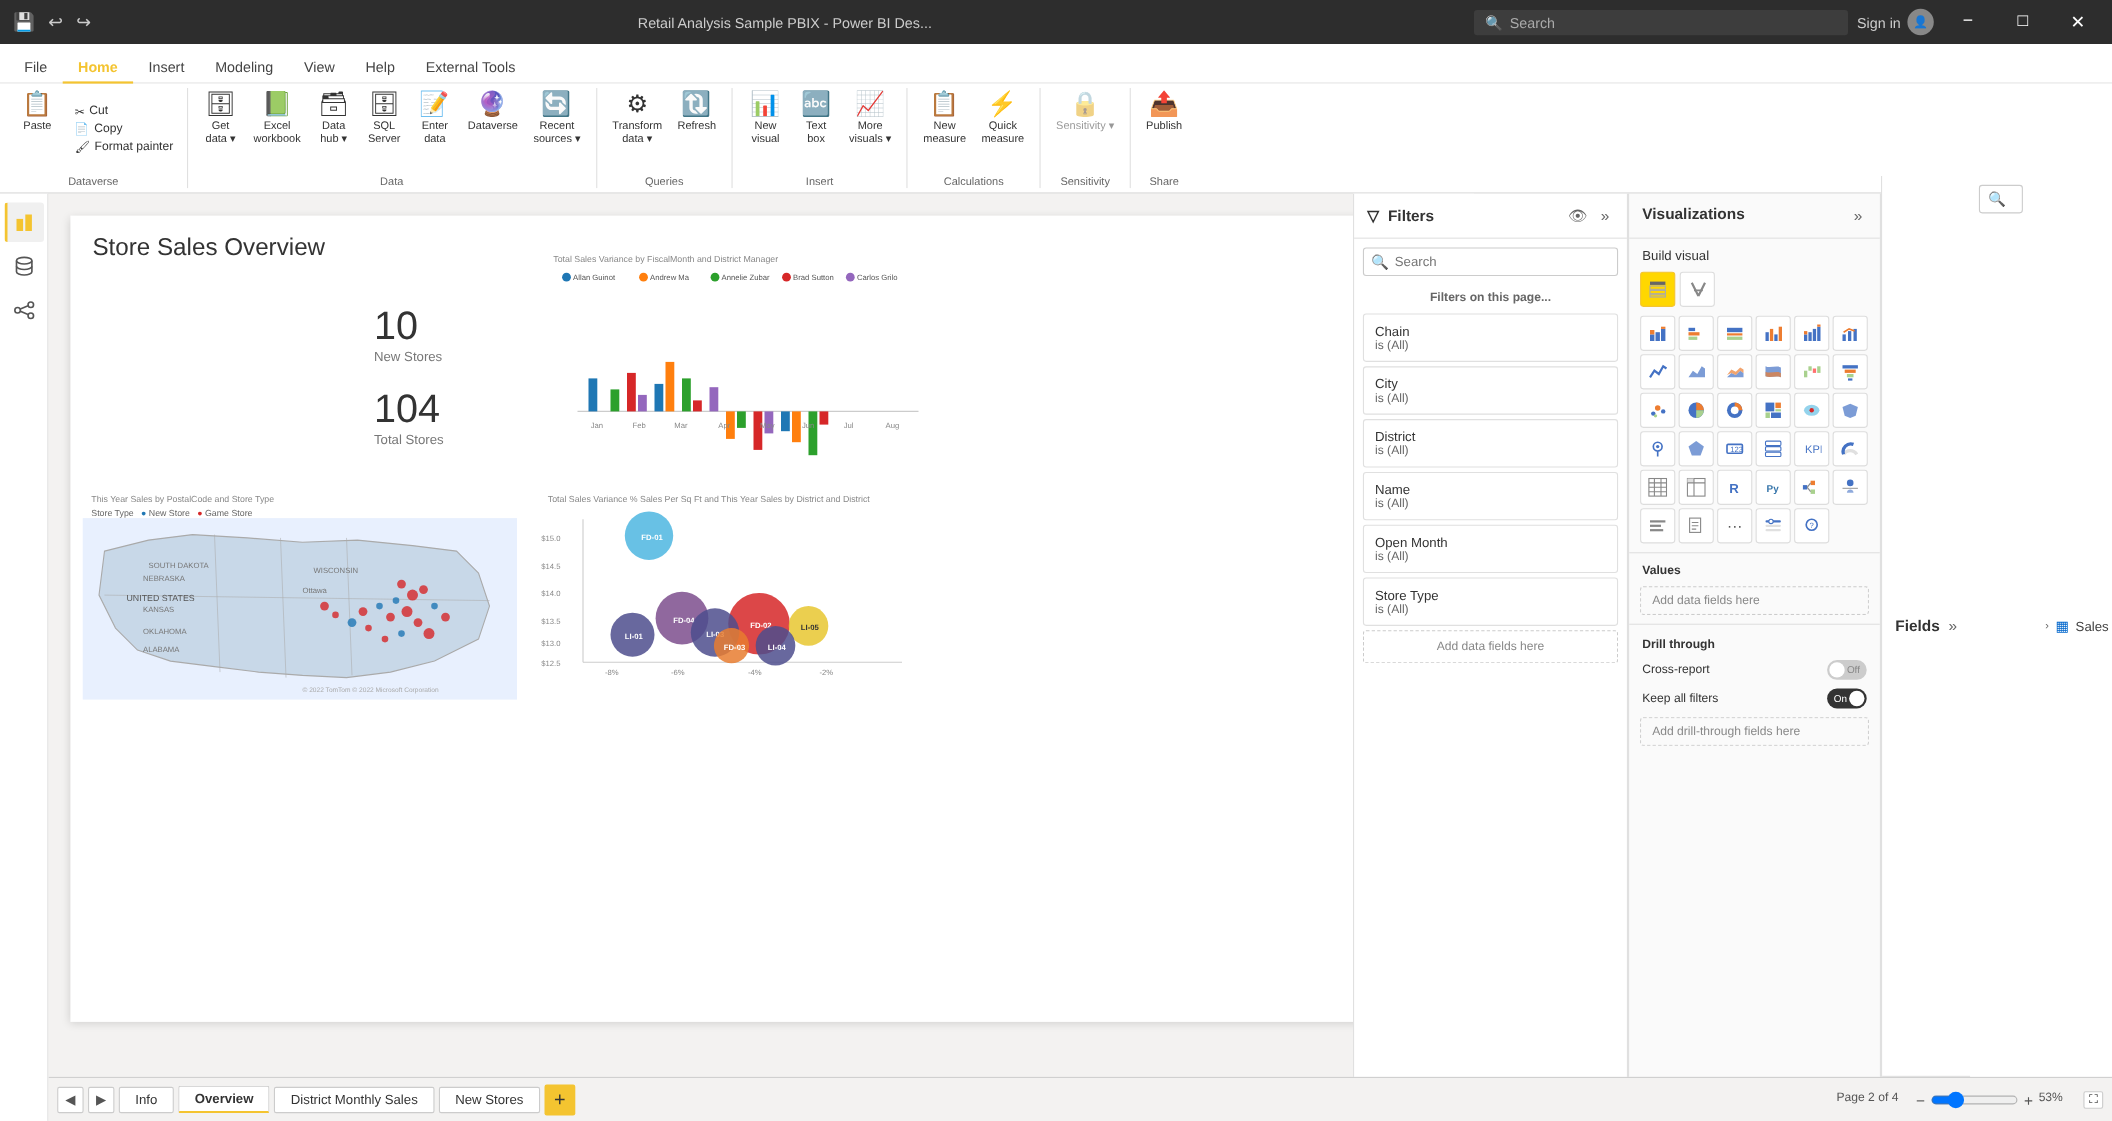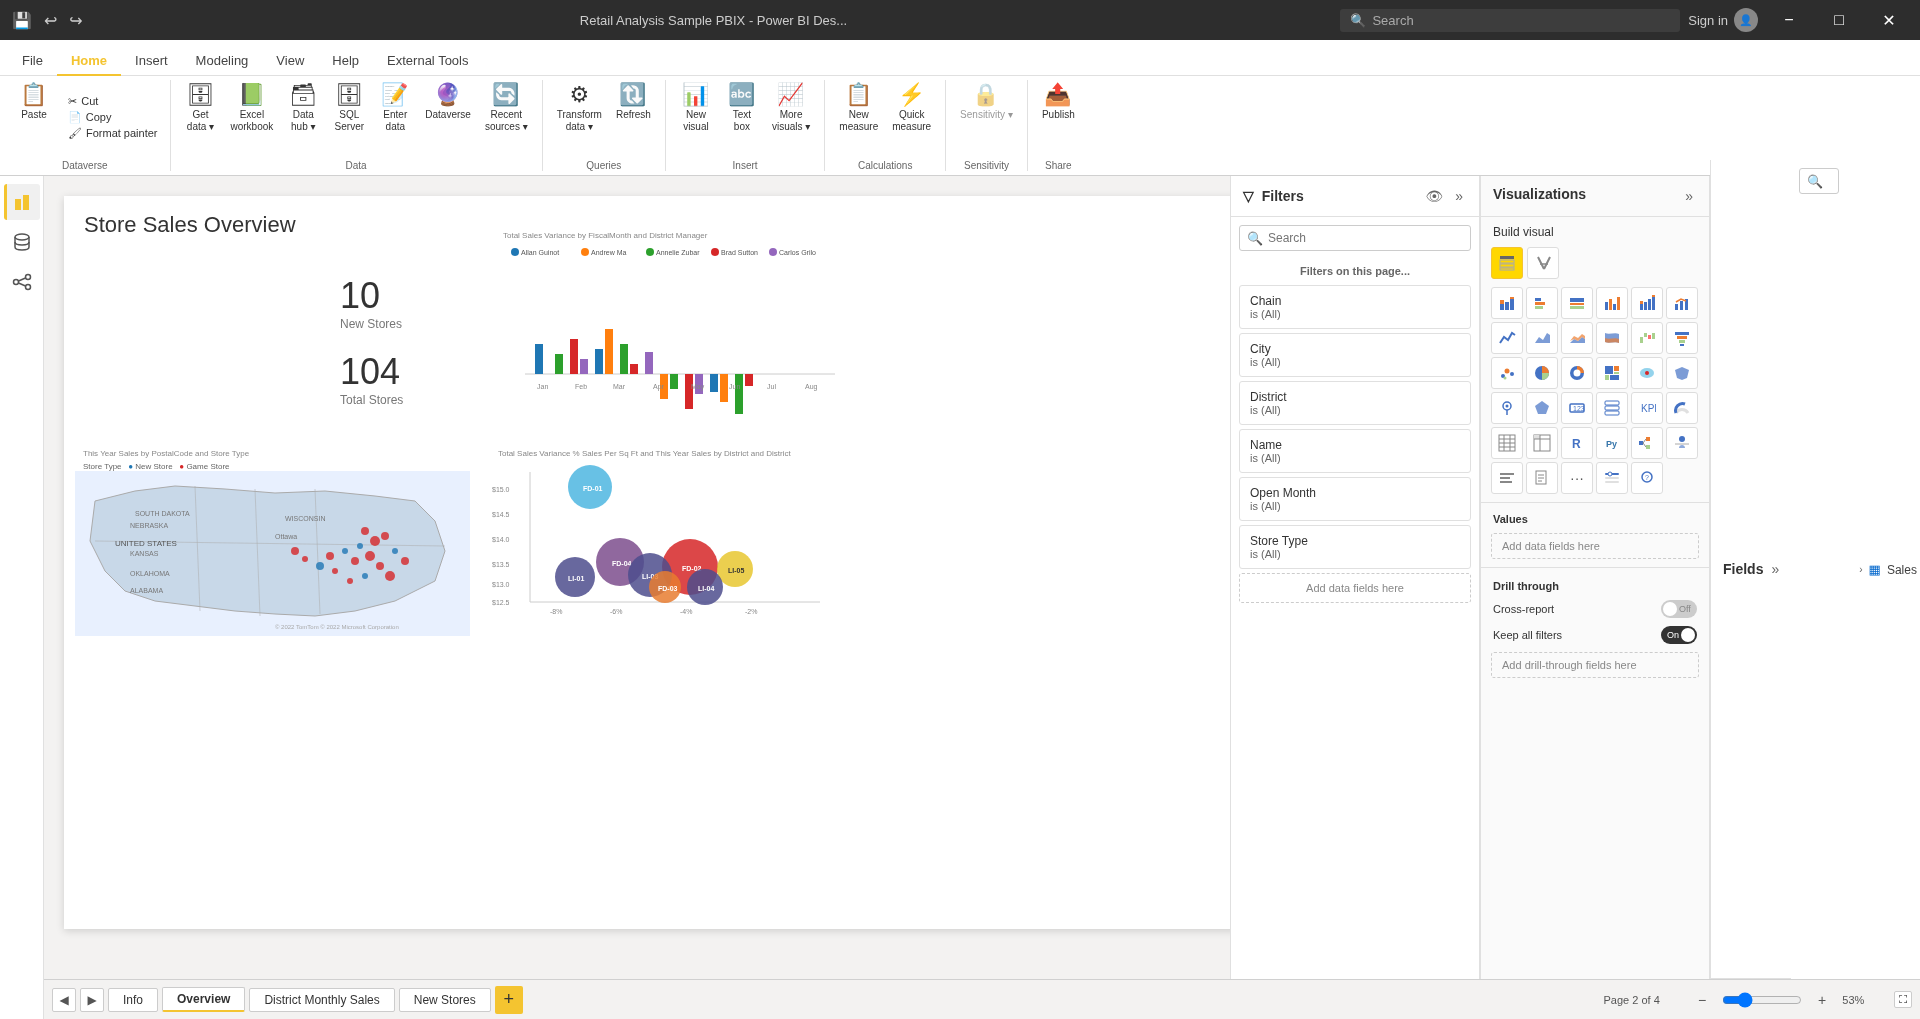--- a/index.html
+++ b/index.html
@@ -137,21 +137,21 @@
       display: flex;
       align-items: center;
       padding: 0 8px;
       gap: 4px;
       border-top: 1px solid #d0d0d0;
     }
     .page-nav-btn { width: 24px; height: 24px; border: 1px solid #ccc; background: #fff; cursor: pointer; border-radius: 2px; font-size: 12px; display: flex; align-items: center; justify-content: center; color: #555; }
     .page-tab { padding: 4px 14px; border: 1px solid #ccc; background: #fff; cursor: pointer; border-radius: 2px; font-size: 12px; color: #333; }
     .page-tab.active { background: #fff; border-bottom: 2px solid #f4c430; font-weight: 600; }
     .add-page-btn { width: 28px; height: 28px; background: #f4c430; border: none; cursor: pointer; border-radius: 2px; font-size: 18px; display: flex; align-items: center; justify-content: center; color: #333; }
-    .zoom-controls { display: flex; align-items: center; gap: 16px; margin-left: auto; font-size: 11px; color: #555; }
+    .zoom-controls { display: flex; gap: 5px; margin-left: auto; font-size: 11px; color: #555; }
     .zoom-btn { border: none; background: transparent; cursor: pointer; font-size: 14px; color: #555; }
     .fit-btn { border: 1px solid #ccc; background: #fff; border-radius: 2px; padding: 1px 4px; cursor: pointer; font-size: 11px; }
 
     
     #filters-panel {
       position: absolute;
       top: 176px;
       right: 440px;
       width: 250px;
       bottom: 40px;

